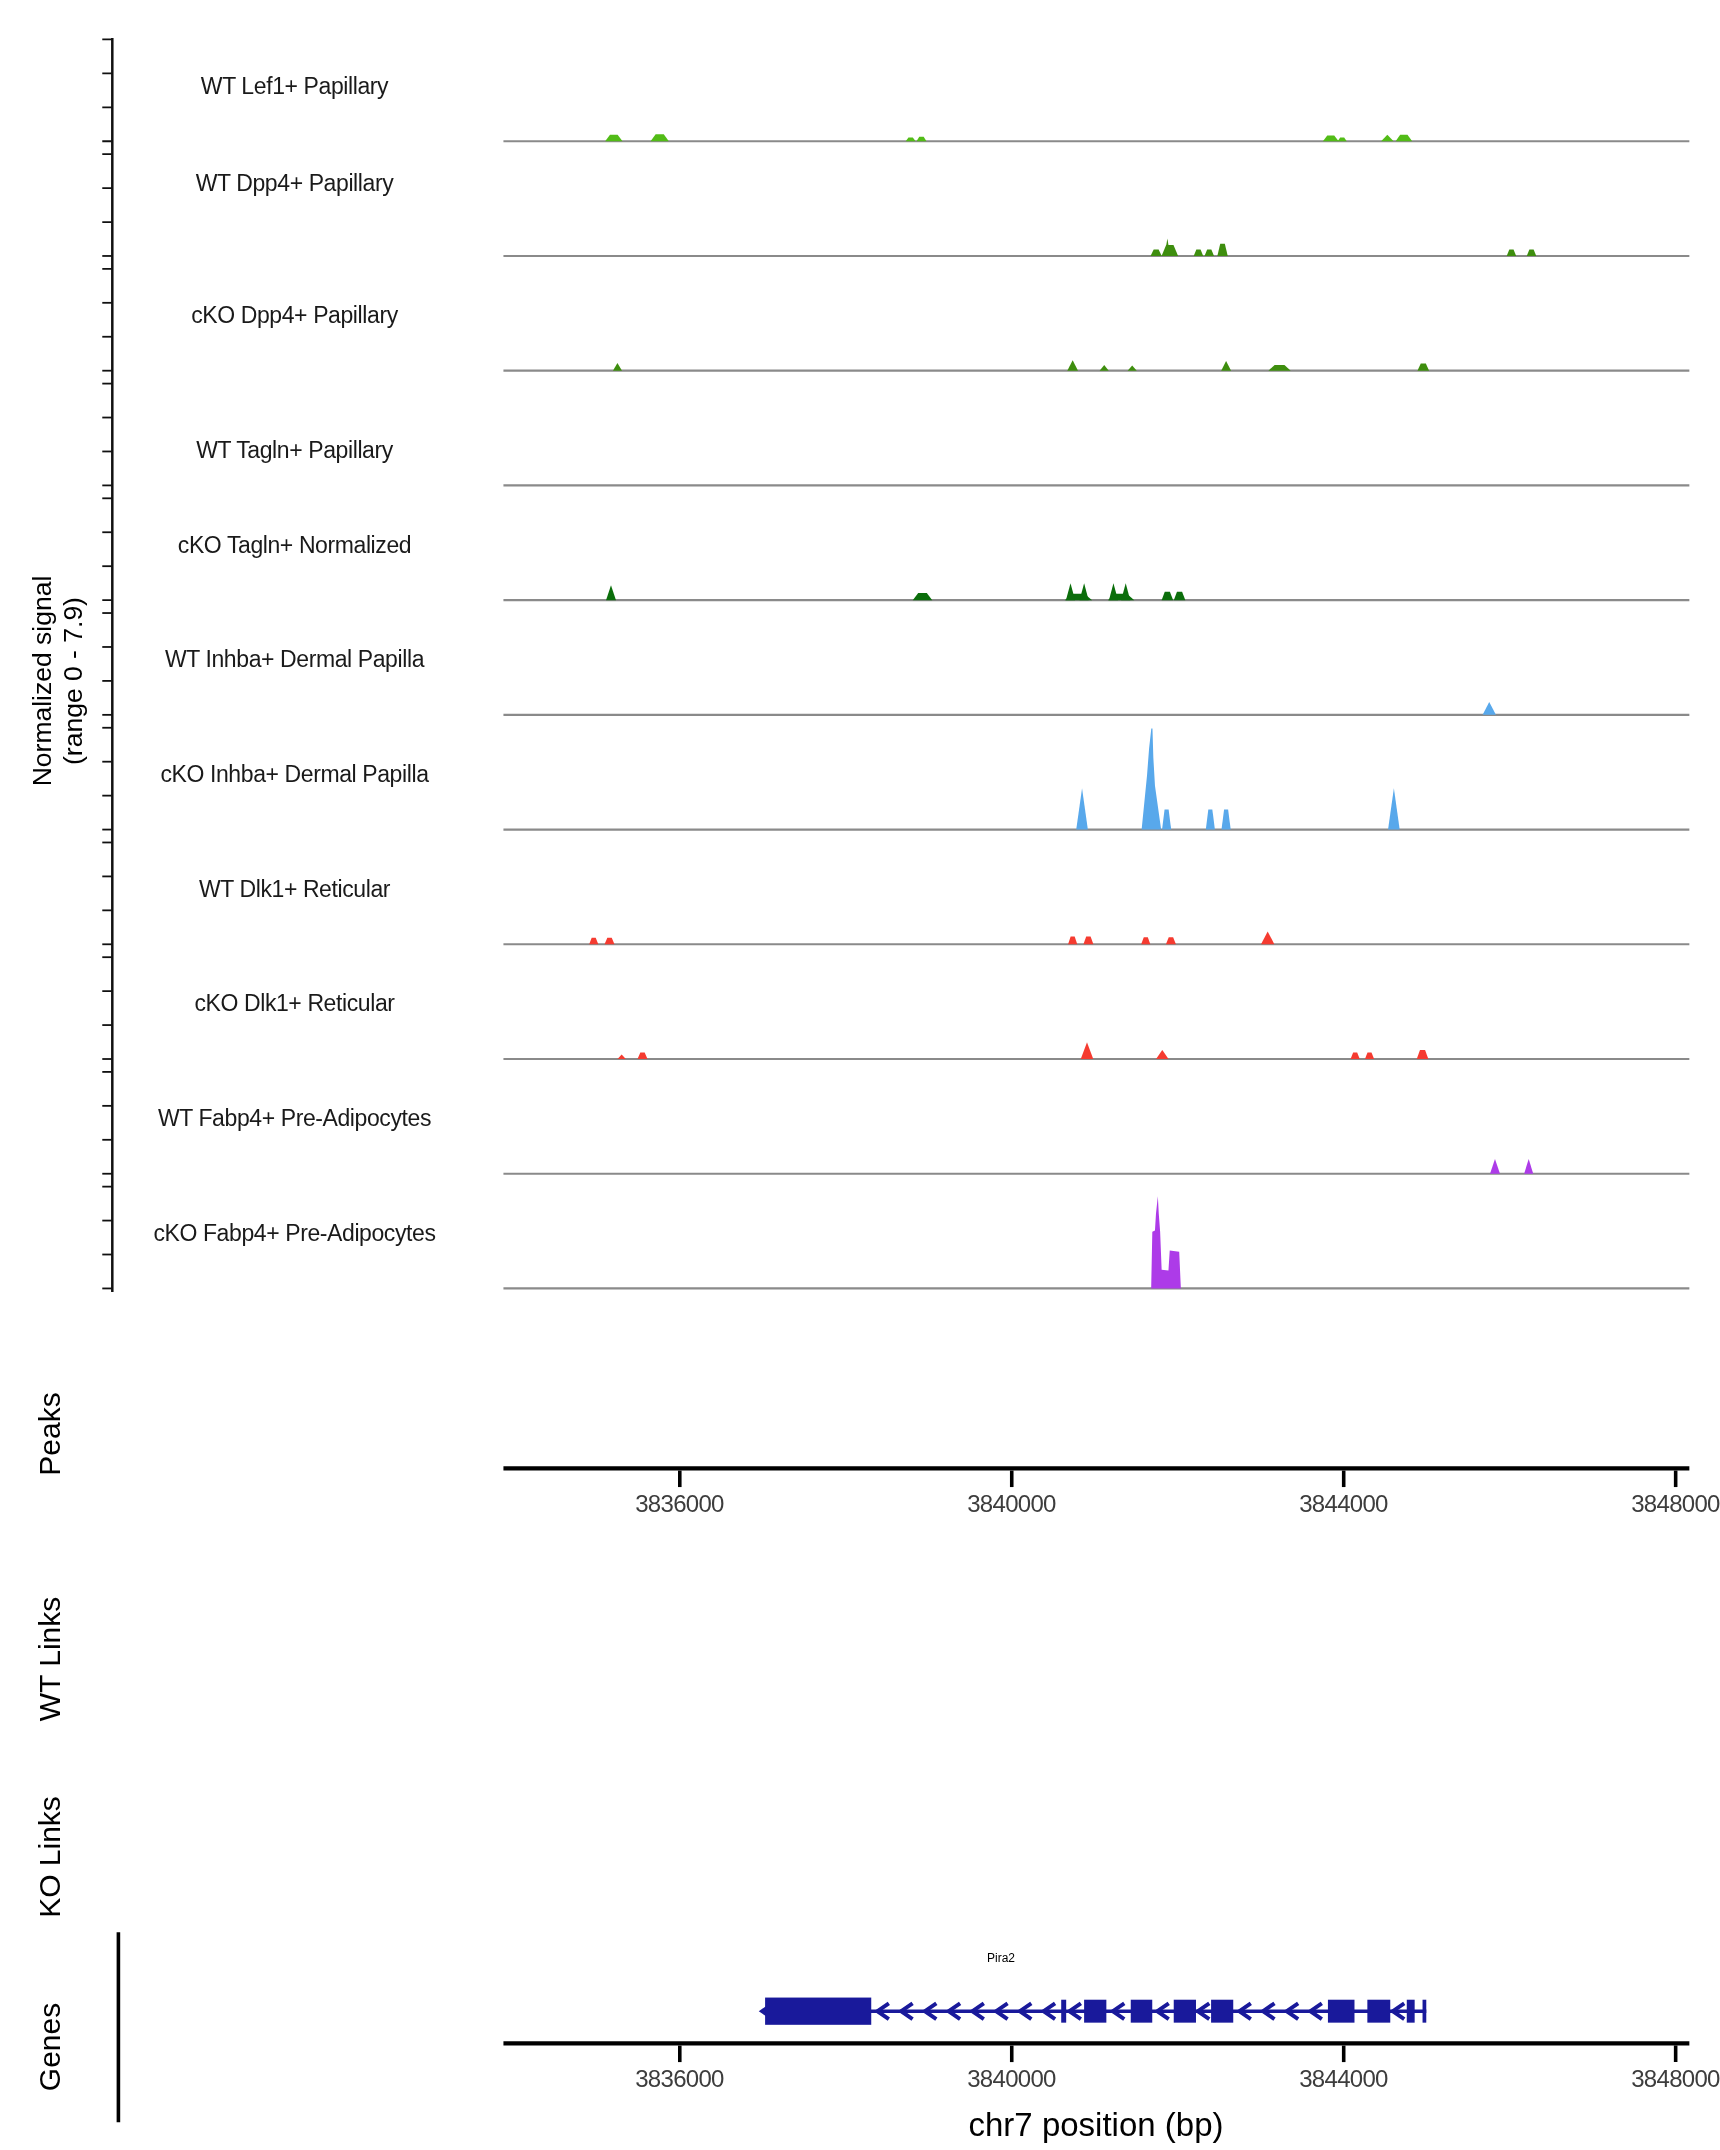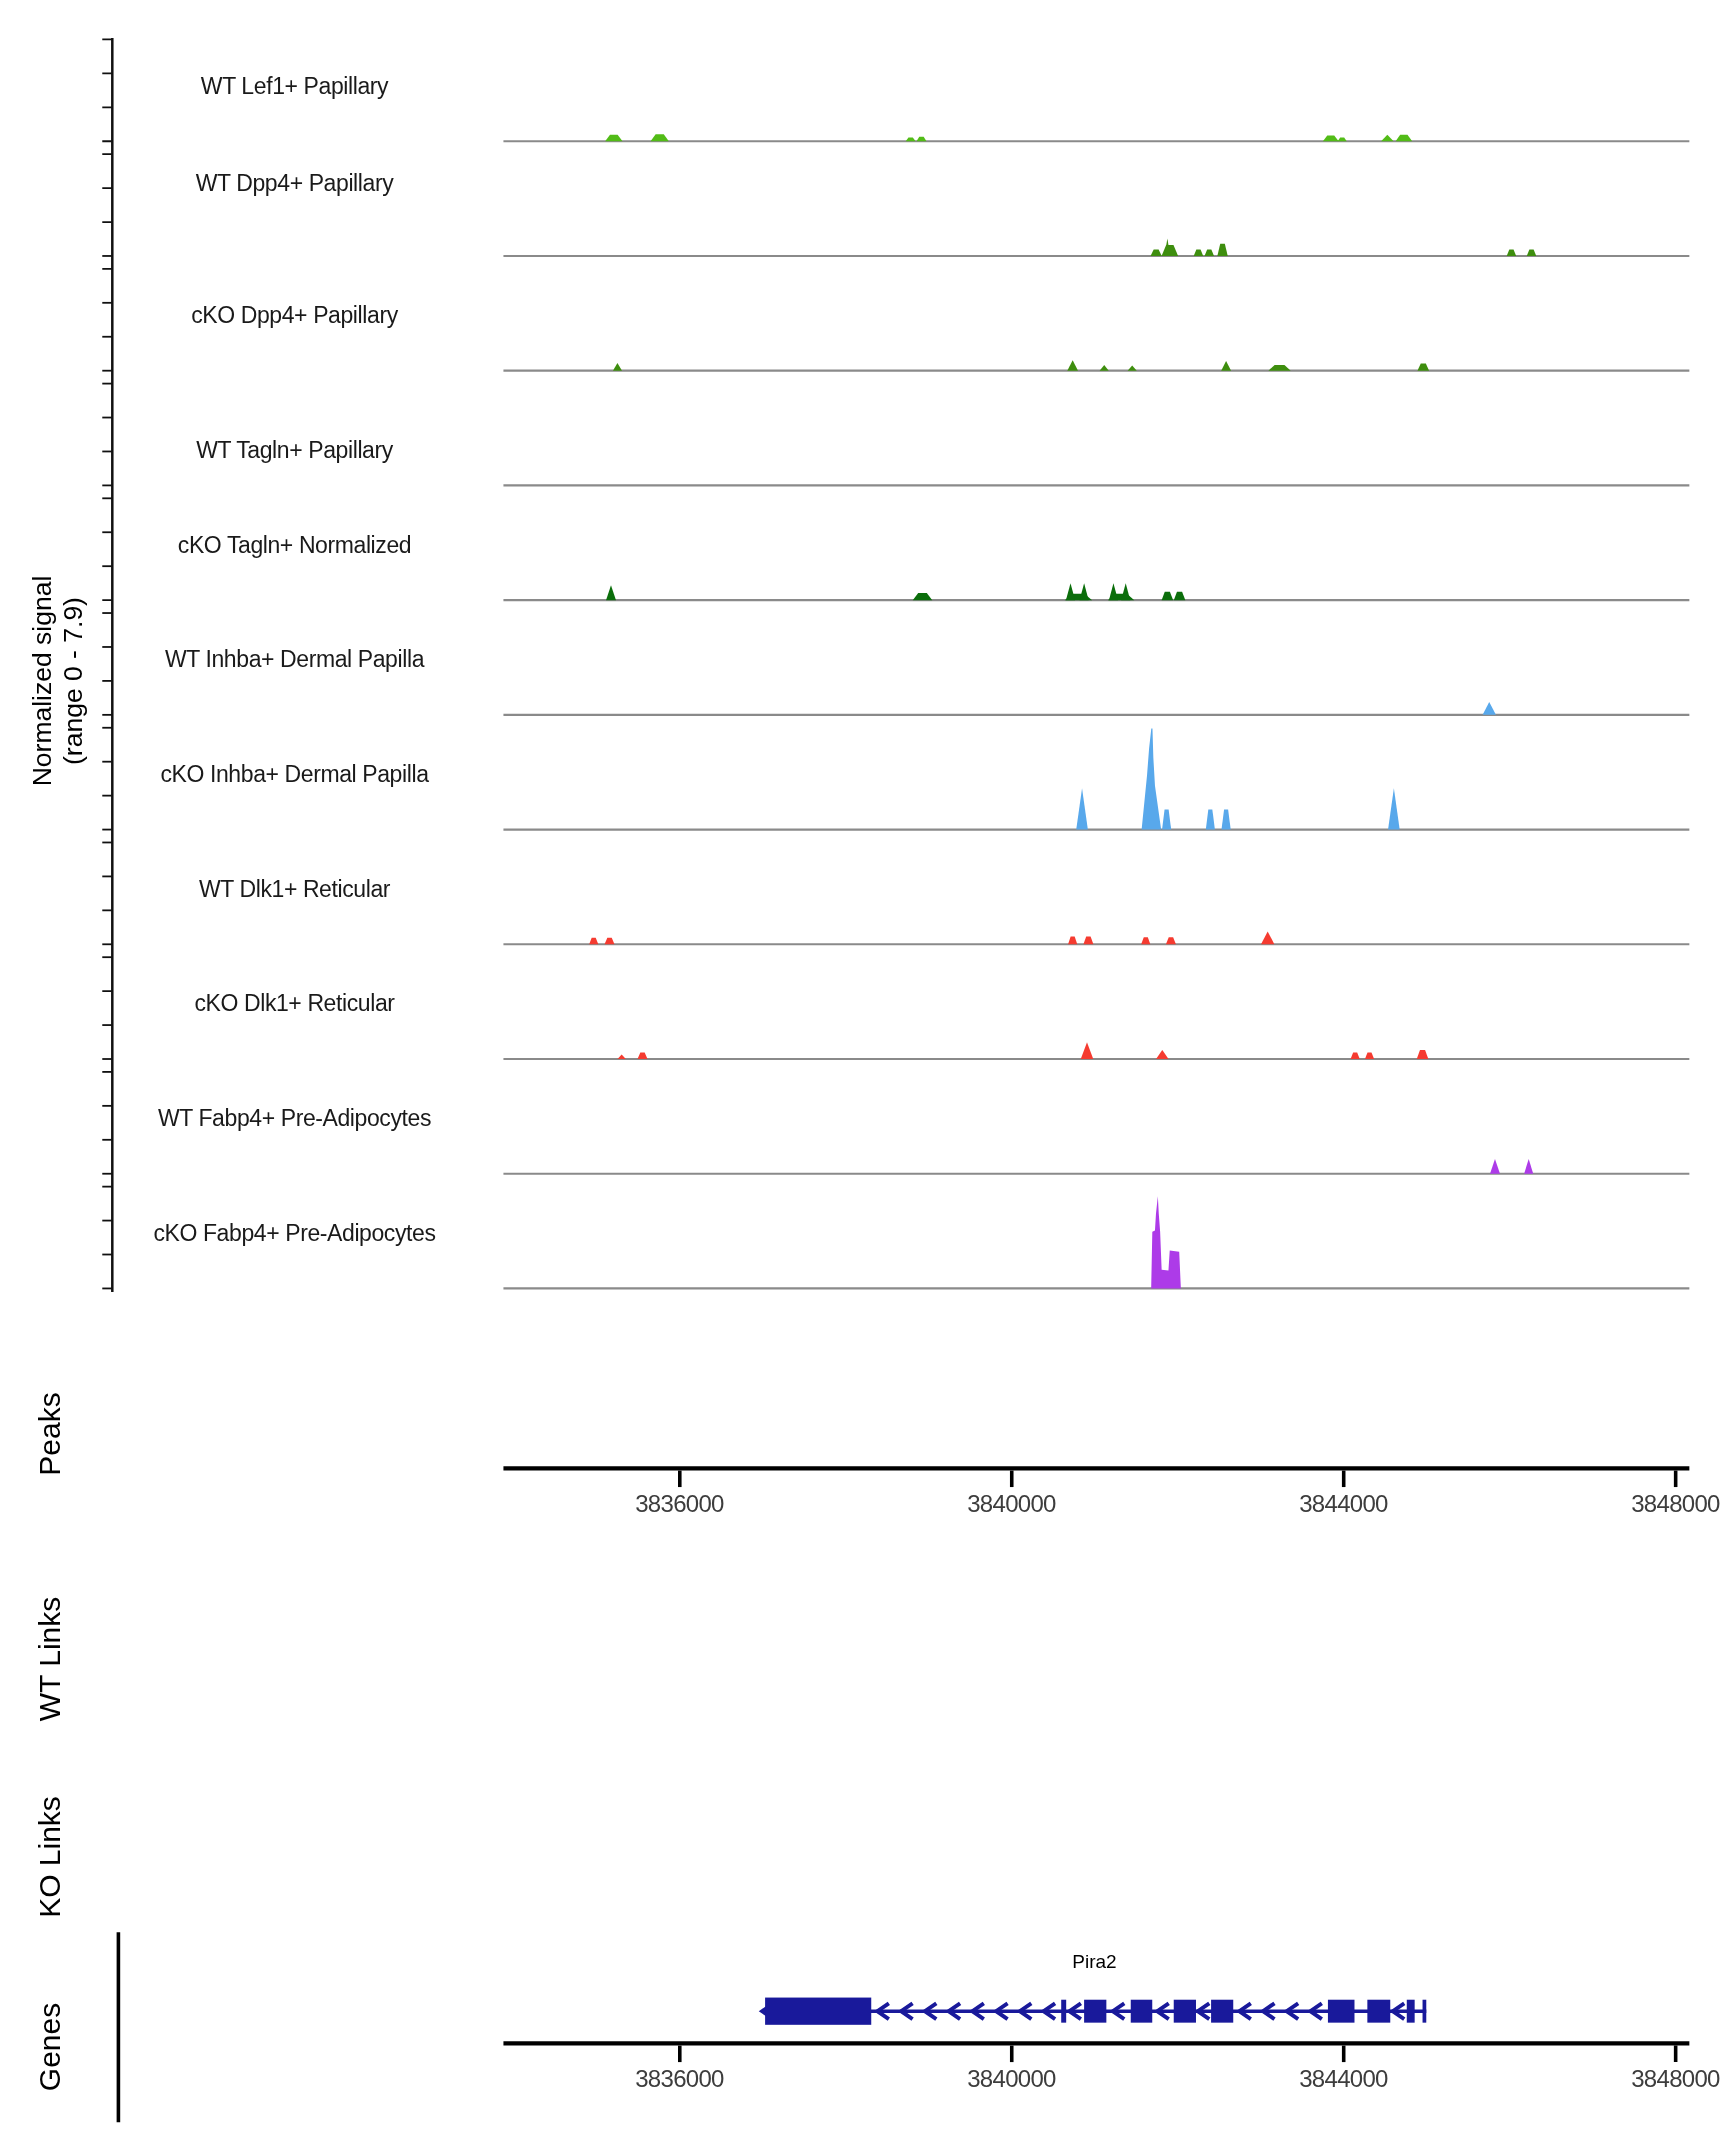--- a/index.html
+++ b/index.html
@@ -9,21 +9,21 @@
   .track-label{position:absolute;left:108px;width:373px;height:29px;line-height:29px;
                text-align:center;font-size:23px;color:#1a1a1a;letter-spacing:-0.4px;}
   .side-label{position:absolute;width:258px;height:34px;line-height:34px;text-align:center;
               font-size:30px;color:#000;transform:rotate(-90deg);transform-origin:center center;}
   .ylab-line{position:absolute;width:502px;height:32px;line-height:32px;text-align:center;
              font-size:26.5px;color:#000;transform:rotate(-90deg);transform-origin:center center;}
   .tick-row{position:absolute;left:0;top:0;width:1721px;height:43px;}
   .x-tick-label{position:absolute;top:0;width:215px;text-align:center;font-size:24px;
                 color:#3d3d3d;letter-spacing:-0.7px;white-space:nowrap;}
   .axis-title{position:absolute;left:503px;width:1186px;text-align:center;font-size:33px;color:#000;}
-  .gene-name{position:absolute;left:987px;width:215px;text-align:center;font-size:19px;color:#000;}
+  .gene-name{position:absolute;left:987px;width:215px;text-align:left;font-size:12px;color:#000;}
 </style>
 </head>
 <body>
 
 <div class="canvas">
 
   <svg id="plot-svg" width="1721" height="2151" viewBox="0 0 2400 3000">
       <line x1="156.5" y1="53" x2="156.5" y2="1802" stroke="#111" stroke-width="3.5"></line>
       <line x1="142.5" y1="55" x2="156.5" y2="55" stroke="#111" stroke-width="2.5"></line>
       <line x1="142.5" y1="102.33333333333334" x2="156.5" y2="102.33333333333334" stroke="#111" stroke-width="2.5"></line>
@@ -206,15 +206,16 @@
       <span class="x-tick-label" style="left: 1568px;">3848000</span>
     </div>
   <div class="tick-row" id="gene-ticks" style="top:2065px">
       <span class="x-tick-label" style="left: 572px;">3836000</span>
       <span class="x-tick-label" style="left: 904px;">3840000</span>
       <span class="x-tick-label" style="left: 1236px;">3844000</span>
       <span class="x-tick-label" style="left: 1568px;">3848000</span>
     </div>
 
   <div class="gene-name" style="top:1951px">Pira2</div>
+  <div class="axis-title" style="top:2106px">chr7 position (bp)</div>
 
 </div>
 
 
 </body></html>

